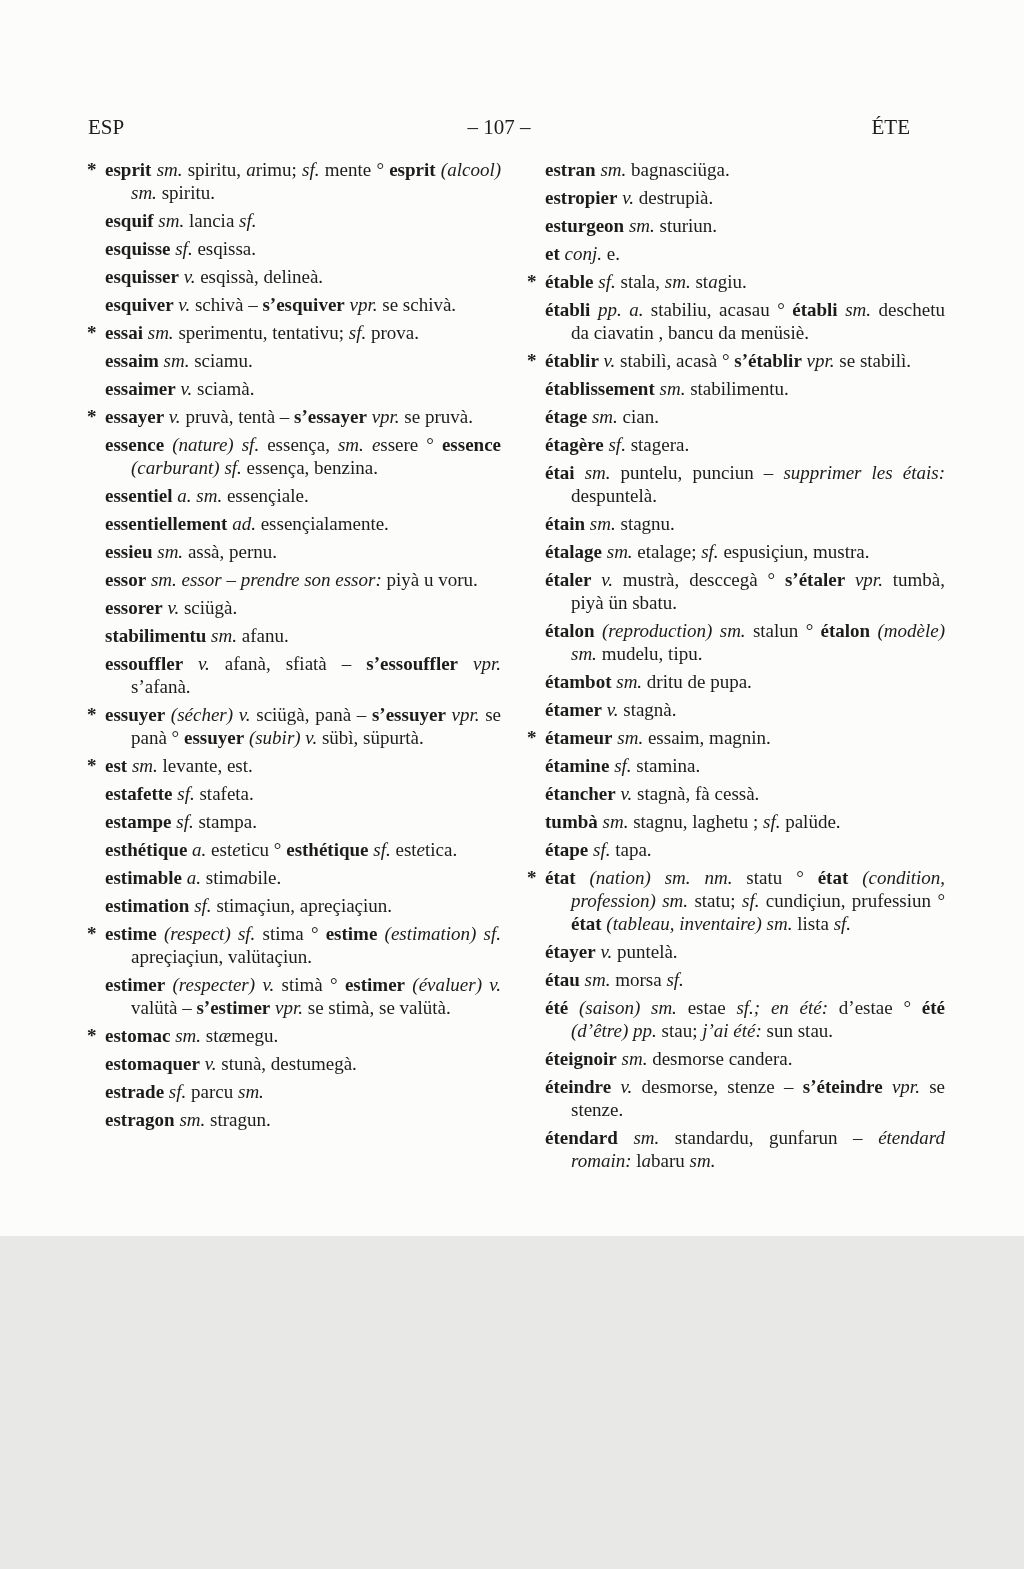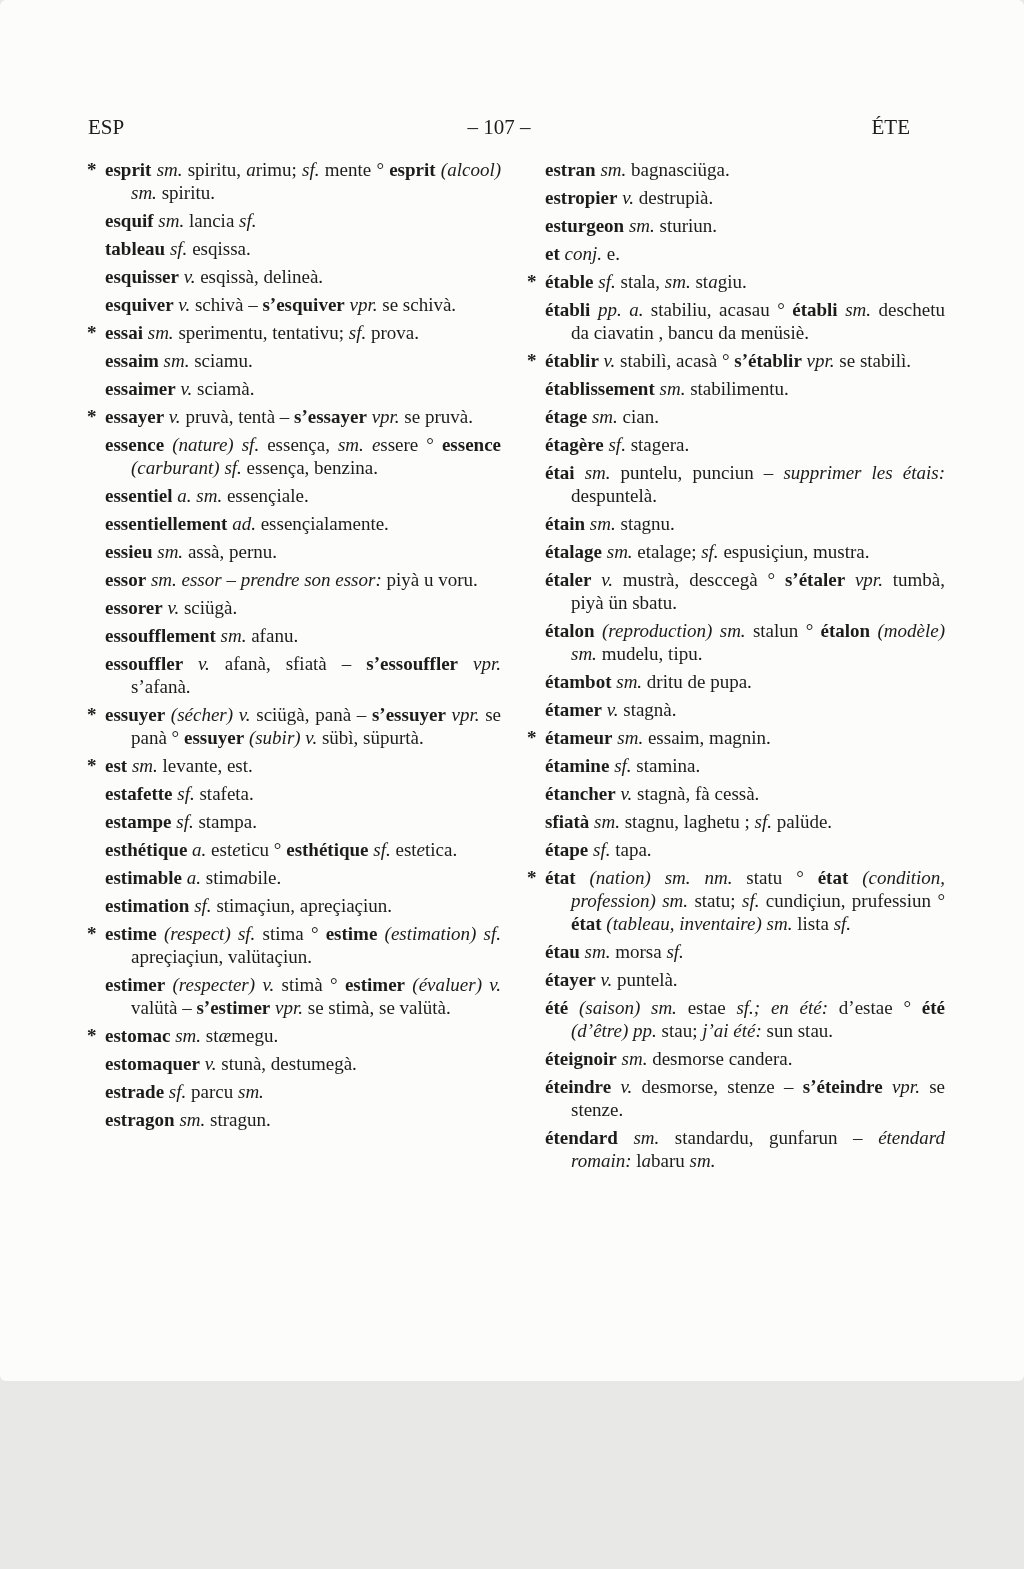--- a/index.html
+++ b/index.html
@@ -1,24 +1,23 @@
 <!DOCTYPE html>
 <html><head>
 <meta charset="utf-8">
 <style>
   html,body { margin:0; padding:0; }
   body { background:#e8e8e6; }
   .page {
     position:relative;
-    width:1024px; height:1381px;
+    width:1024px; height:1236px;
     background:#fcfcfa;
     font-family:"Liberation Serif","DejaVu Serif",serif;
     color:#1c1c1c;
     overflow:hidden;
-    border-radius:6px;
     -webkit-font-smoothing:antialiased;
   }
   .header {
     position:absolute; top:112px; left:88px; width:822px; height:30px;
     font-size:21px; line-height:30px;
   }
   .h-left  { position:absolute; left:0; top:0; }
   .h-center{ position:absolute; left:50%; top:0; transform:translateX(-50%); }
   .h-right { position:absolute; right:0; top:0; }
   .col {
@@ -46,34 +45,34 @@
 
 <div class="page" style="background: rgb(252, 252, 250); color: rgb(28, 28, 28);">
   <div class="header">
     <span class="h-left">ESP</span>
     <span class="h-center">– 107 –</span>
     <span class="h-right">ÉTE</span>
   </div>
   <div class="col col-left" id="col-left">
       <div class="entry"><span class="star">*</span><span class="seg-b">esprit</span><span class="seg-i"> sm.</span><span class="seg-r"> spiritu, </span><span class="seg-i">a</span><span class="seg-r">rimu; </span><span class="seg-i">sf.</span><span class="seg-r"> mente ° </span><span class="seg-b">esprit</span><span class="seg-r"> </span><span class="seg-i">(alcool)</span><span class="seg-r"> </span><span class="seg-i">sm.</span><span class="seg-r"> spiritu.</span></div>
       <div class="entry"><span class="seg-b">esquif</span><span class="seg-i"> sm.</span><span class="seg-r"> lancia </span><span class="seg-i">sf.</span></div>
-      <div class="entry"><span class="seg-b">tableau</span><span class="seg-i"> sf.</span><span class="seg-r"> esqissa.</span></div>
+      <div class="entry"><span class="seg-b">esquisse</span><span class="seg-i"> sf.</span><span class="seg-r"> esqissa.</span></div>
       <div class="entry"><span class="seg-b">esquisser</span><span class="seg-i"> v.</span><span class="seg-r"> esqissà, delineà.</span></div>
       <div class="entry"><span class="seg-b">esquiver</span><span class="seg-i"> v.</span><span class="seg-r"> schivà – </span><span class="seg-b">s’esquiver</span><span class="seg-i"> vpr.</span><span class="seg-r"> se schivà.</span></div>
       <div class="entry"><span class="star">*</span><span class="seg-b">essai</span><span class="seg-i"> sm.</span><span class="seg-r"> sperimentu, tentativu; </span><span class="seg-i">sf.</span><span class="seg-r"> prova.</span></div>
       <div class="entry"><span class="seg-b">essaim</span><span class="seg-i"> sm.</span><span class="seg-r"> sciamu.</span></div>
       <div class="entry"><span class="seg-b">essaimer</span><span class="seg-i"> v.</span><span class="seg-r"> sciamà.</span></div>
       <div class="entry"><span class="star">*</span><span class="seg-b">essayer</span><span class="seg-i"> v.</span><span class="seg-r"> pruvà, tentà – </span><span class="seg-b">s’essayer</span><span class="seg-i"> vpr.</span><span class="seg-r"> se pruvà.</span></div>
       <div class="entry"><span class="seg-b">essence</span><span class="seg-r"> </span><span class="seg-i">(nature)</span><span class="seg-r"> </span><span class="seg-i">sf.</span><span class="seg-r"> essença, </span><span class="seg-i">sm.</span><span class="seg-r"> </span><span class="seg-i">e</span><span class="seg-r">ssere ° </span><span class="seg-b">essence</span><span class="seg-r"> </span><span class="seg-i">(carburant)</span><span class="seg-r"> </span><span class="seg-i">sf.</span><span class="seg-r"> essença, benzina.</span></div>
       <div class="entry"><span class="seg-b">essentiel</span><span class="seg-i"> a. sm.</span><span class="seg-r"> essençiale.</span></div>
       <div class="entry"><span class="seg-b">essentiellement</span><span class="seg-i"> ad.</span><span class="seg-r"> essençialamente.</span></div>
       <div class="entry"><span class="seg-b">essieu</span><span class="seg-i"> sm.</span><span class="seg-r"> assà, pernu.</span></div>
       <div class="entry"><span class="seg-b">essor</span><span class="seg-i"> sm. essor – prendre son essor:</span><span class="seg-r"> piyà u voru.</span></div>
       <div class="entry"><span class="seg-b">essorer</span><span class="seg-i"> v.</span><span class="seg-r"> sciügà.</span></div>
-      <div class="entry"><span class="seg-b">essoufflement</span><span class="seg-i"> sm.</span><span class="seg-r"> afanu.</span></div>
+      <div class="entry"><span class="seg-b">stabilimentu</span><span class="seg-i"> sm.</span><span class="seg-r"> afanu.</span></div>
       <div class="entry"><span class="seg-b">essouffler</span><span class="seg-i"> v.</span><span class="seg-r"> afanà, sfiatà – </span><span class="seg-b">s’essouffler</span><span class="seg-i"> vpr.</span><span class="seg-r"> s’afanà.</span></div>
       <div class="entry"><span class="star">*</span><span class="seg-b">essuyer</span><span class="seg-r"> </span><span class="seg-i">(sécher)</span><span class="seg-r"> </span><span class="seg-i">v.</span><span class="seg-r"> sciügà, panà – </span><span class="seg-b">s’essuyer</span><span class="seg-i"> vpr.</span><span class="seg-r"> se panà ° </span><span class="seg-b">essuyer</span><span class="seg-r"> </span><span class="seg-i">(subir)</span><span class="seg-r"> </span><span class="seg-i">v.</span><span class="seg-r"> sübì, süpurtà.</span></div>
       <div class="entry"><span class="star">*</span><span class="seg-b">est</span><span class="seg-i"> sm.</span><span class="seg-r"> levante, est.</span></div>
       <div class="entry"><span class="seg-b">estafette</span><span class="seg-i"> sf.</span><span class="seg-r"> stafeta.</span></div>
       <div class="entry"><span class="seg-b">estampe</span><span class="seg-i"> sf.</span><span class="seg-r"> stampa.</span></div>
       <div class="entry"><span class="seg-b">esthétique</span><span class="seg-i"> a.</span><span class="seg-r"> est</span><span class="seg-i">e</span><span class="seg-r">ticu ° </span><span class="seg-b">esthétique</span><span class="seg-i"> sf.</span><span class="seg-r"> est</span><span class="seg-i">e</span><span class="seg-r">tica.</span></div>
       <div class="entry"><span class="seg-b">estimable</span><span class="seg-i"> a.</span><span class="seg-r"> stim</span><span class="seg-i">a</span><span class="seg-r">bile.</span></div>
       <div class="entry"><span class="seg-b">estimation</span><span class="seg-i"> sf.</span><span class="seg-r"> stimaçiun, apreçiaçiun.</span></div>
       <div class="entry"><span class="star">*</span><span class="seg-b">estime</span><span class="seg-r"> </span><span class="seg-i">(respect)</span><span class="seg-r"> </span><span class="seg-i">sf.</span><span class="seg-r"> stima ° </span><span class="seg-b">estime</span><span class="seg-r"> </span><span class="seg-i">(estimation)</span><span class="seg-r"> </span><span class="seg-i">sf.</span><span class="seg-r"> apreçiaçiun, valütaçiun.</span></div>
       <div class="entry"><span class="seg-b">estimer</span><span class="seg-r"> </span><span class="seg-i">(respecter)</span><span class="seg-r"> </span><span class="seg-i">v.</span><span class="seg-r"> stimà ° </span><span class="seg-b">estimer</span><span class="seg-r"> </span><span class="seg-i">(évaluer)</span><span class="seg-r"> </span><span class="seg-i">v.</span><span class="seg-r"> valütà – </span><span class="seg-b">s’estimer</span><span class="seg-i"> vpr.</span><span class="seg-r"> se stimà, se valütà.</span></div>
@@ -96,23 +95,23 @@
       <div class="entry"><span class="seg-b">étai</span><span class="seg-i"> sm.</span><span class="seg-r"> puntelu, punciun – </span><span class="seg-i">supprimer les étais:</span><span class="seg-r"> despuntelà.</span></div>
       <div class="entry"><span class="seg-b">étain</span><span class="seg-i"> sm.</span><span class="seg-r"> stagnu.</span></div>
       <div class="entry"><span class="seg-b">étalage</span><span class="seg-i"> sm.</span><span class="seg-r"> etalage; </span><span class="seg-i">sf.</span><span class="seg-r"> espusiçiun, mustra.</span></div>
       <div class="entry"><span class="seg-b">étaler</span><span class="seg-i"> v.</span><span class="seg-r"> mustrà, desccegà ° </span><span class="seg-b">s’étaler</span><span class="seg-i"> vpr.</span><span class="seg-r"> tumbà, piyà ün sbatu.</span></div>
       <div class="entry"><span class="seg-b">étalon</span><span class="seg-r"> </span><span class="seg-i">(reproduction)</span><span class="seg-r"> </span><span class="seg-i">sm.</span><span class="seg-r"> stalun ° </span><span class="seg-b">étalon</span><span class="seg-r"> </span><span class="seg-i">(modèle)</span><span class="seg-r"> </span><span class="seg-i">sm.</span><span class="seg-r"> mudelu, tipu.</span></div>
       <div class="entry"><span class="seg-b">étambot</span><span class="seg-i"> sm.</span><span class="seg-r"> dritu de pupa.</span></div>
       <div class="entry"><span class="seg-b">étamer</span><span class="seg-i"> v.</span><span class="seg-r"> stagnà.</span></div>
       <div class="entry"><span class="star">*</span><span class="seg-b">étameur</span><span class="seg-i"> sm.</span><span class="seg-r"> essaim, magnin.</span></div>
       <div class="entry"><span class="seg-b">étamine</span><span class="seg-i"> sf.</span><span class="seg-r"> stamina.</span></div>
       <div class="entry"><span class="seg-b">étancher</span><span class="seg-i"> v.</span><span class="seg-r"> stagnà, fà cessà.</span></div>
-      <div class="entry"><span class="seg-b">sfiatà</span><span class="seg-i"> sm.</span><span class="seg-r"> stagnu, laghetu ; </span><span class="seg-i">sf.</span><span class="seg-r"> palüde.</span></div>
+      <div class="entry"><span class="seg-b">tumbà</span><span class="seg-i"> sm.</span><span class="seg-r"> stagnu, laghetu ; </span><span class="seg-i">sf.</span><span class="seg-r"> palüde.</span></div>
       <div class="entry"><span class="seg-b">étape</span><span class="seg-i"> sf.</span><span class="seg-r"> tapa.</span></div>
       <div class="entry"><span class="star">*</span><span class="seg-b">état</span><span class="seg-r"> </span><span class="seg-i">(nation)</span><span class="seg-r"> </span><span class="seg-i">sm. nm.</span><span class="seg-r"> statu ° </span><span class="seg-b">état</span><span class="seg-r"> </span><span class="seg-i">(condition, profession)</span><span class="seg-r"> </span><span class="seg-i">sm.</span><span class="seg-r"> statu; </span><span class="seg-i">sf.</span><span class="seg-r"> cundiçiun, prufessiun ° </span><span class="seg-b">état</span><span class="seg-r"> </span><span class="seg-i">(tableau, inventaire)</span><span class="seg-r"> </span><span class="seg-i">sm.</span><span class="seg-r"> lista </span><span class="seg-i">sf.</span></div>
+      <div class="entry"><span class="seg-b">étayer</span><span class="seg-i"> v.</span><span class="seg-r"> puntelà.</span></div>
       <div class="entry"><span class="seg-b">étau</span><span class="seg-i"> sm.</span><span class="seg-r"> morsa </span><span class="seg-i">sf.</span></div>
-      <div class="entry"><span class="seg-b">étayer</span><span class="seg-i"> v.</span><span class="seg-r"> puntelà.</span></div>
       <div class="entry"><span class="seg-b">été</span><span class="seg-r"> </span><span class="seg-i">(saison)</span><span class="seg-r"> </span><span class="seg-i">sm.</span><span class="seg-r"> estae </span><span class="seg-i">sf.; en été:</span><span class="seg-r"> d’estae ° </span><span class="seg-b">été</span><span class="seg-r"> </span><span class="seg-i">(d’être)</span><span class="seg-r"> </span><span class="seg-i">pp.</span><span class="seg-r"> stau; </span><span class="seg-i">j’ai été:</span><span class="seg-r"> sun stau.</span></div>
       <div class="entry"><span class="seg-b">éteignoir</span><span class="seg-i"> sm.</span><span class="seg-r"> desmorse candera.</span></div>
       <div class="entry"><span class="seg-b">éteindre</span><span class="seg-i"> v.</span><span class="seg-r"> desmorse, stenze – </span><span class="seg-b">s’éteindre</span><span class="seg-i"> vpr.</span><span class="seg-r"> se stenze.</span></div>
       <div class="entry"><span class="seg-b">étendard</span><span class="seg-i"> sm.</span><span class="seg-r"> standardu, gunfarun – </span><span class="seg-i">étendard romain:</span><span class="seg-r"> l</span><span class="seg-i">a</span><span class="seg-r">baru </span><span class="seg-i">sm.</span></div>
     </div>
 </div>
 
 </body></html>

